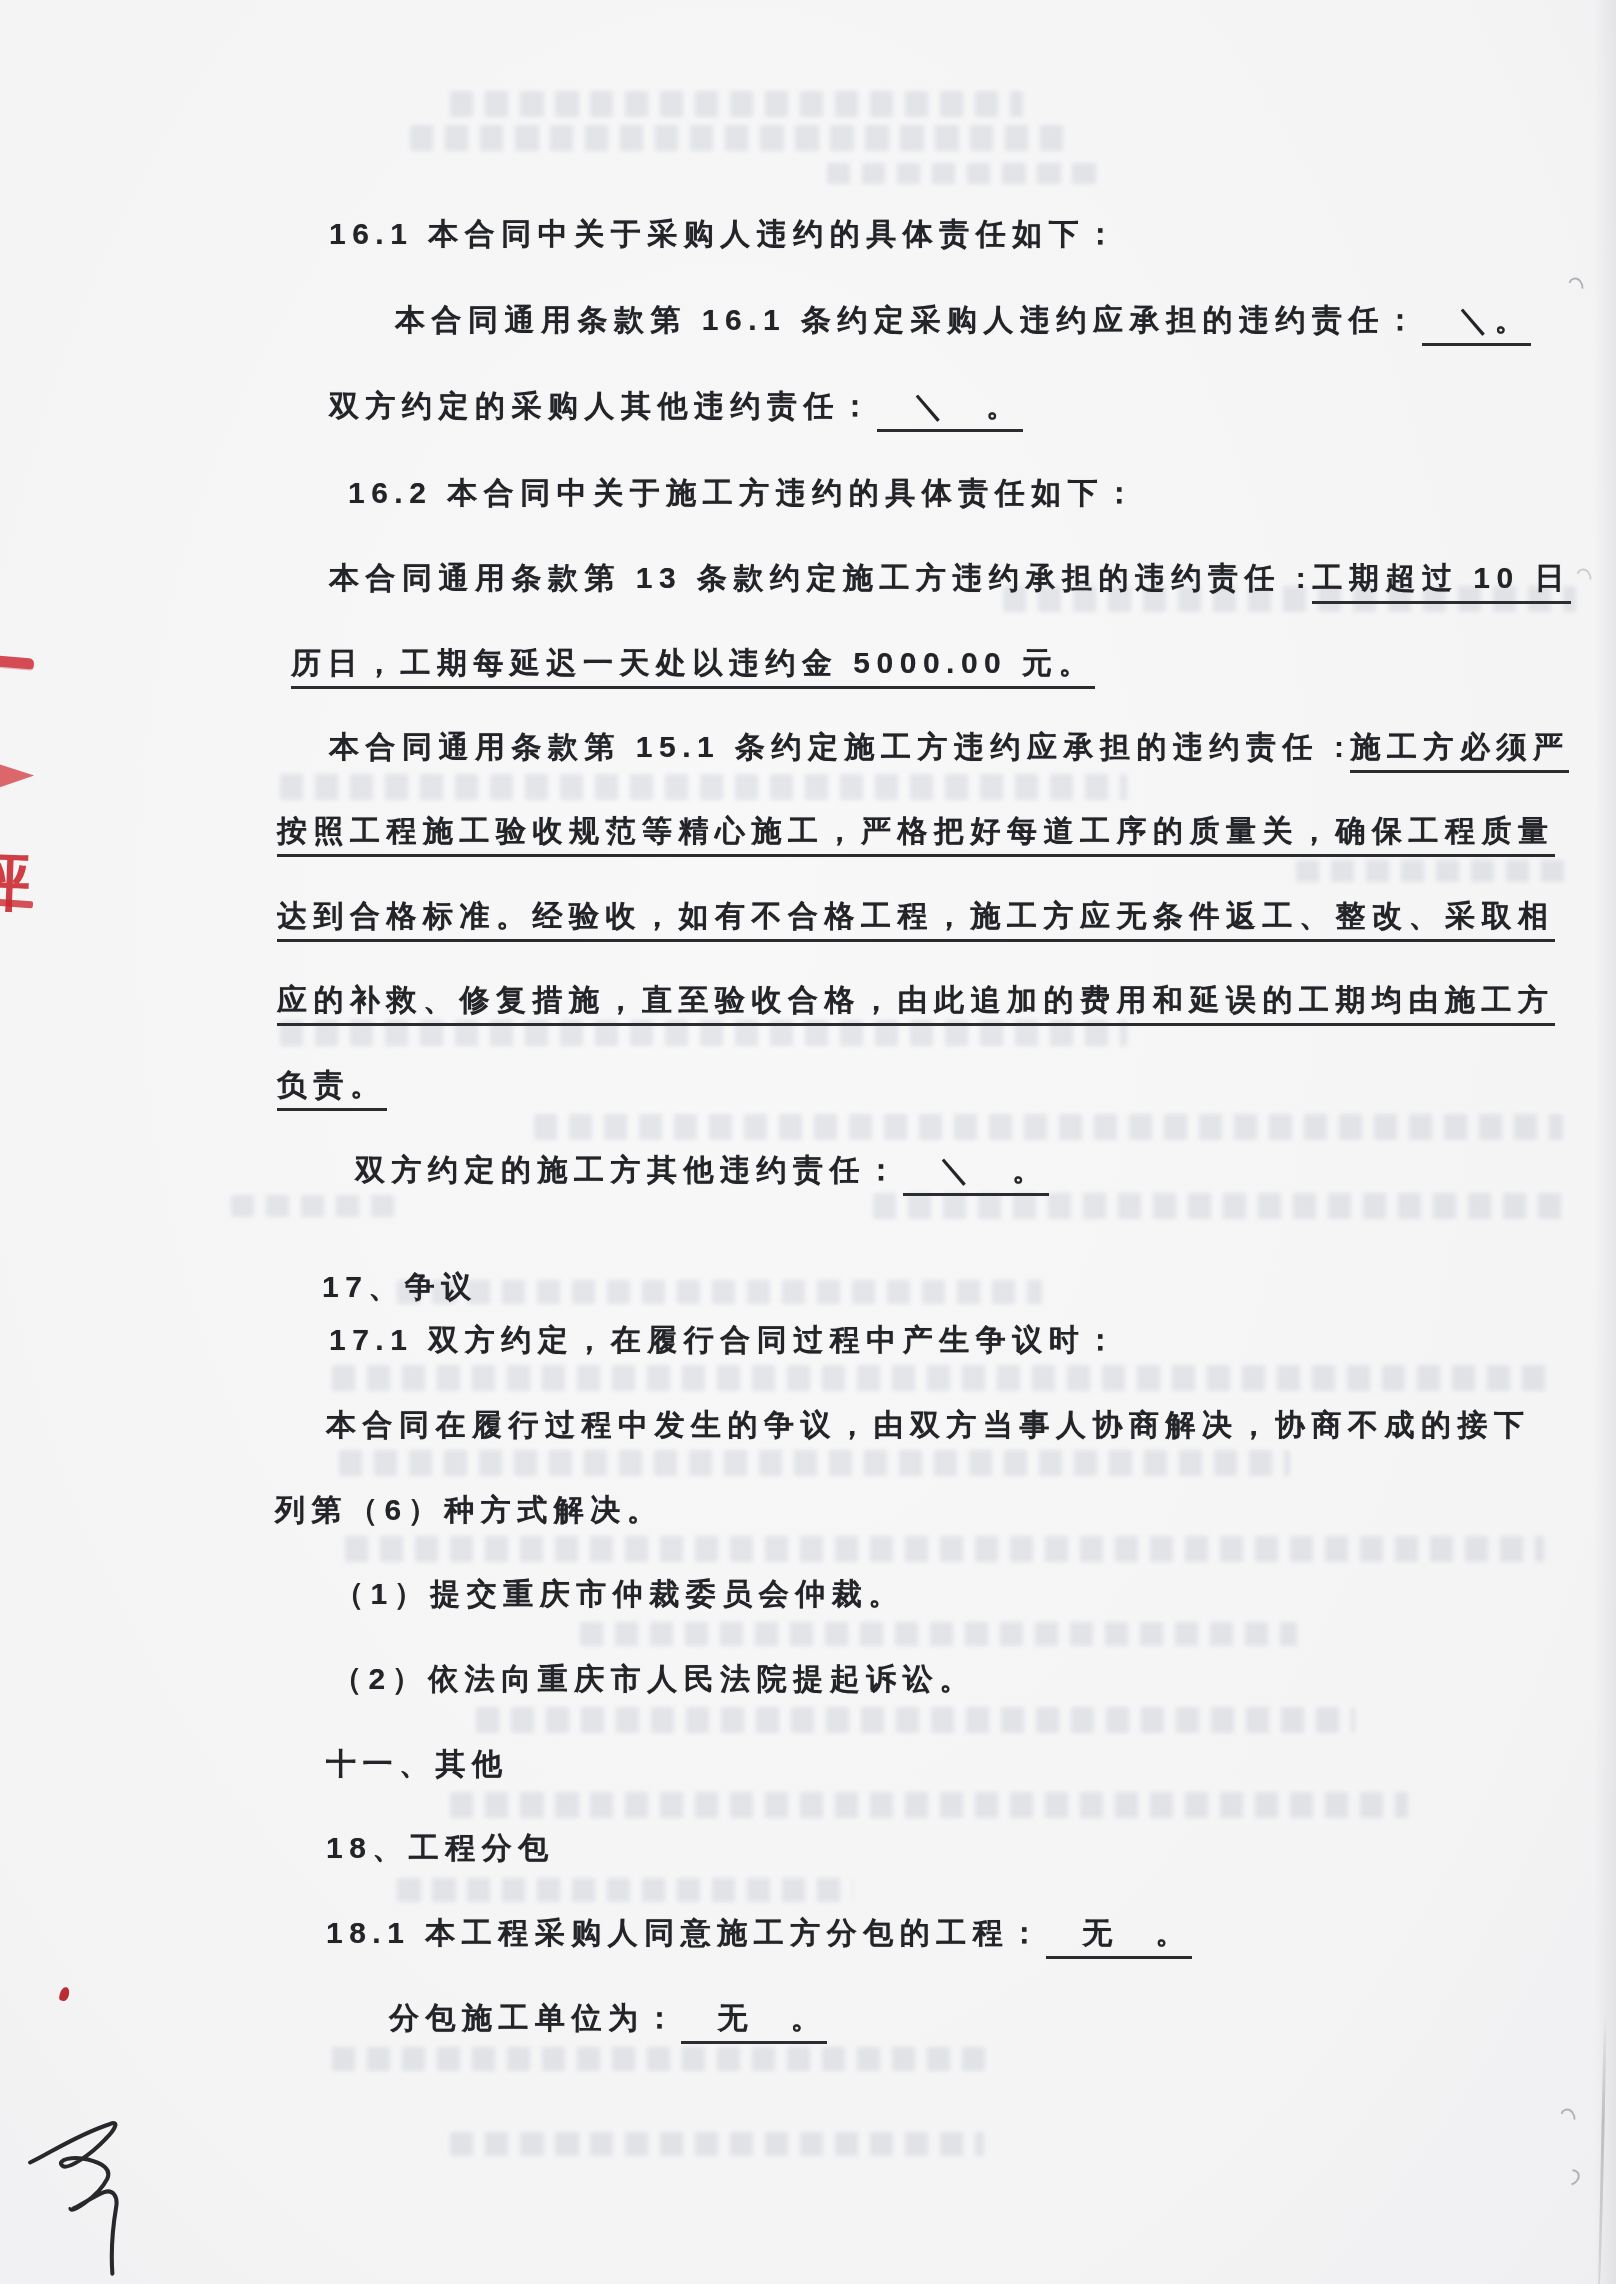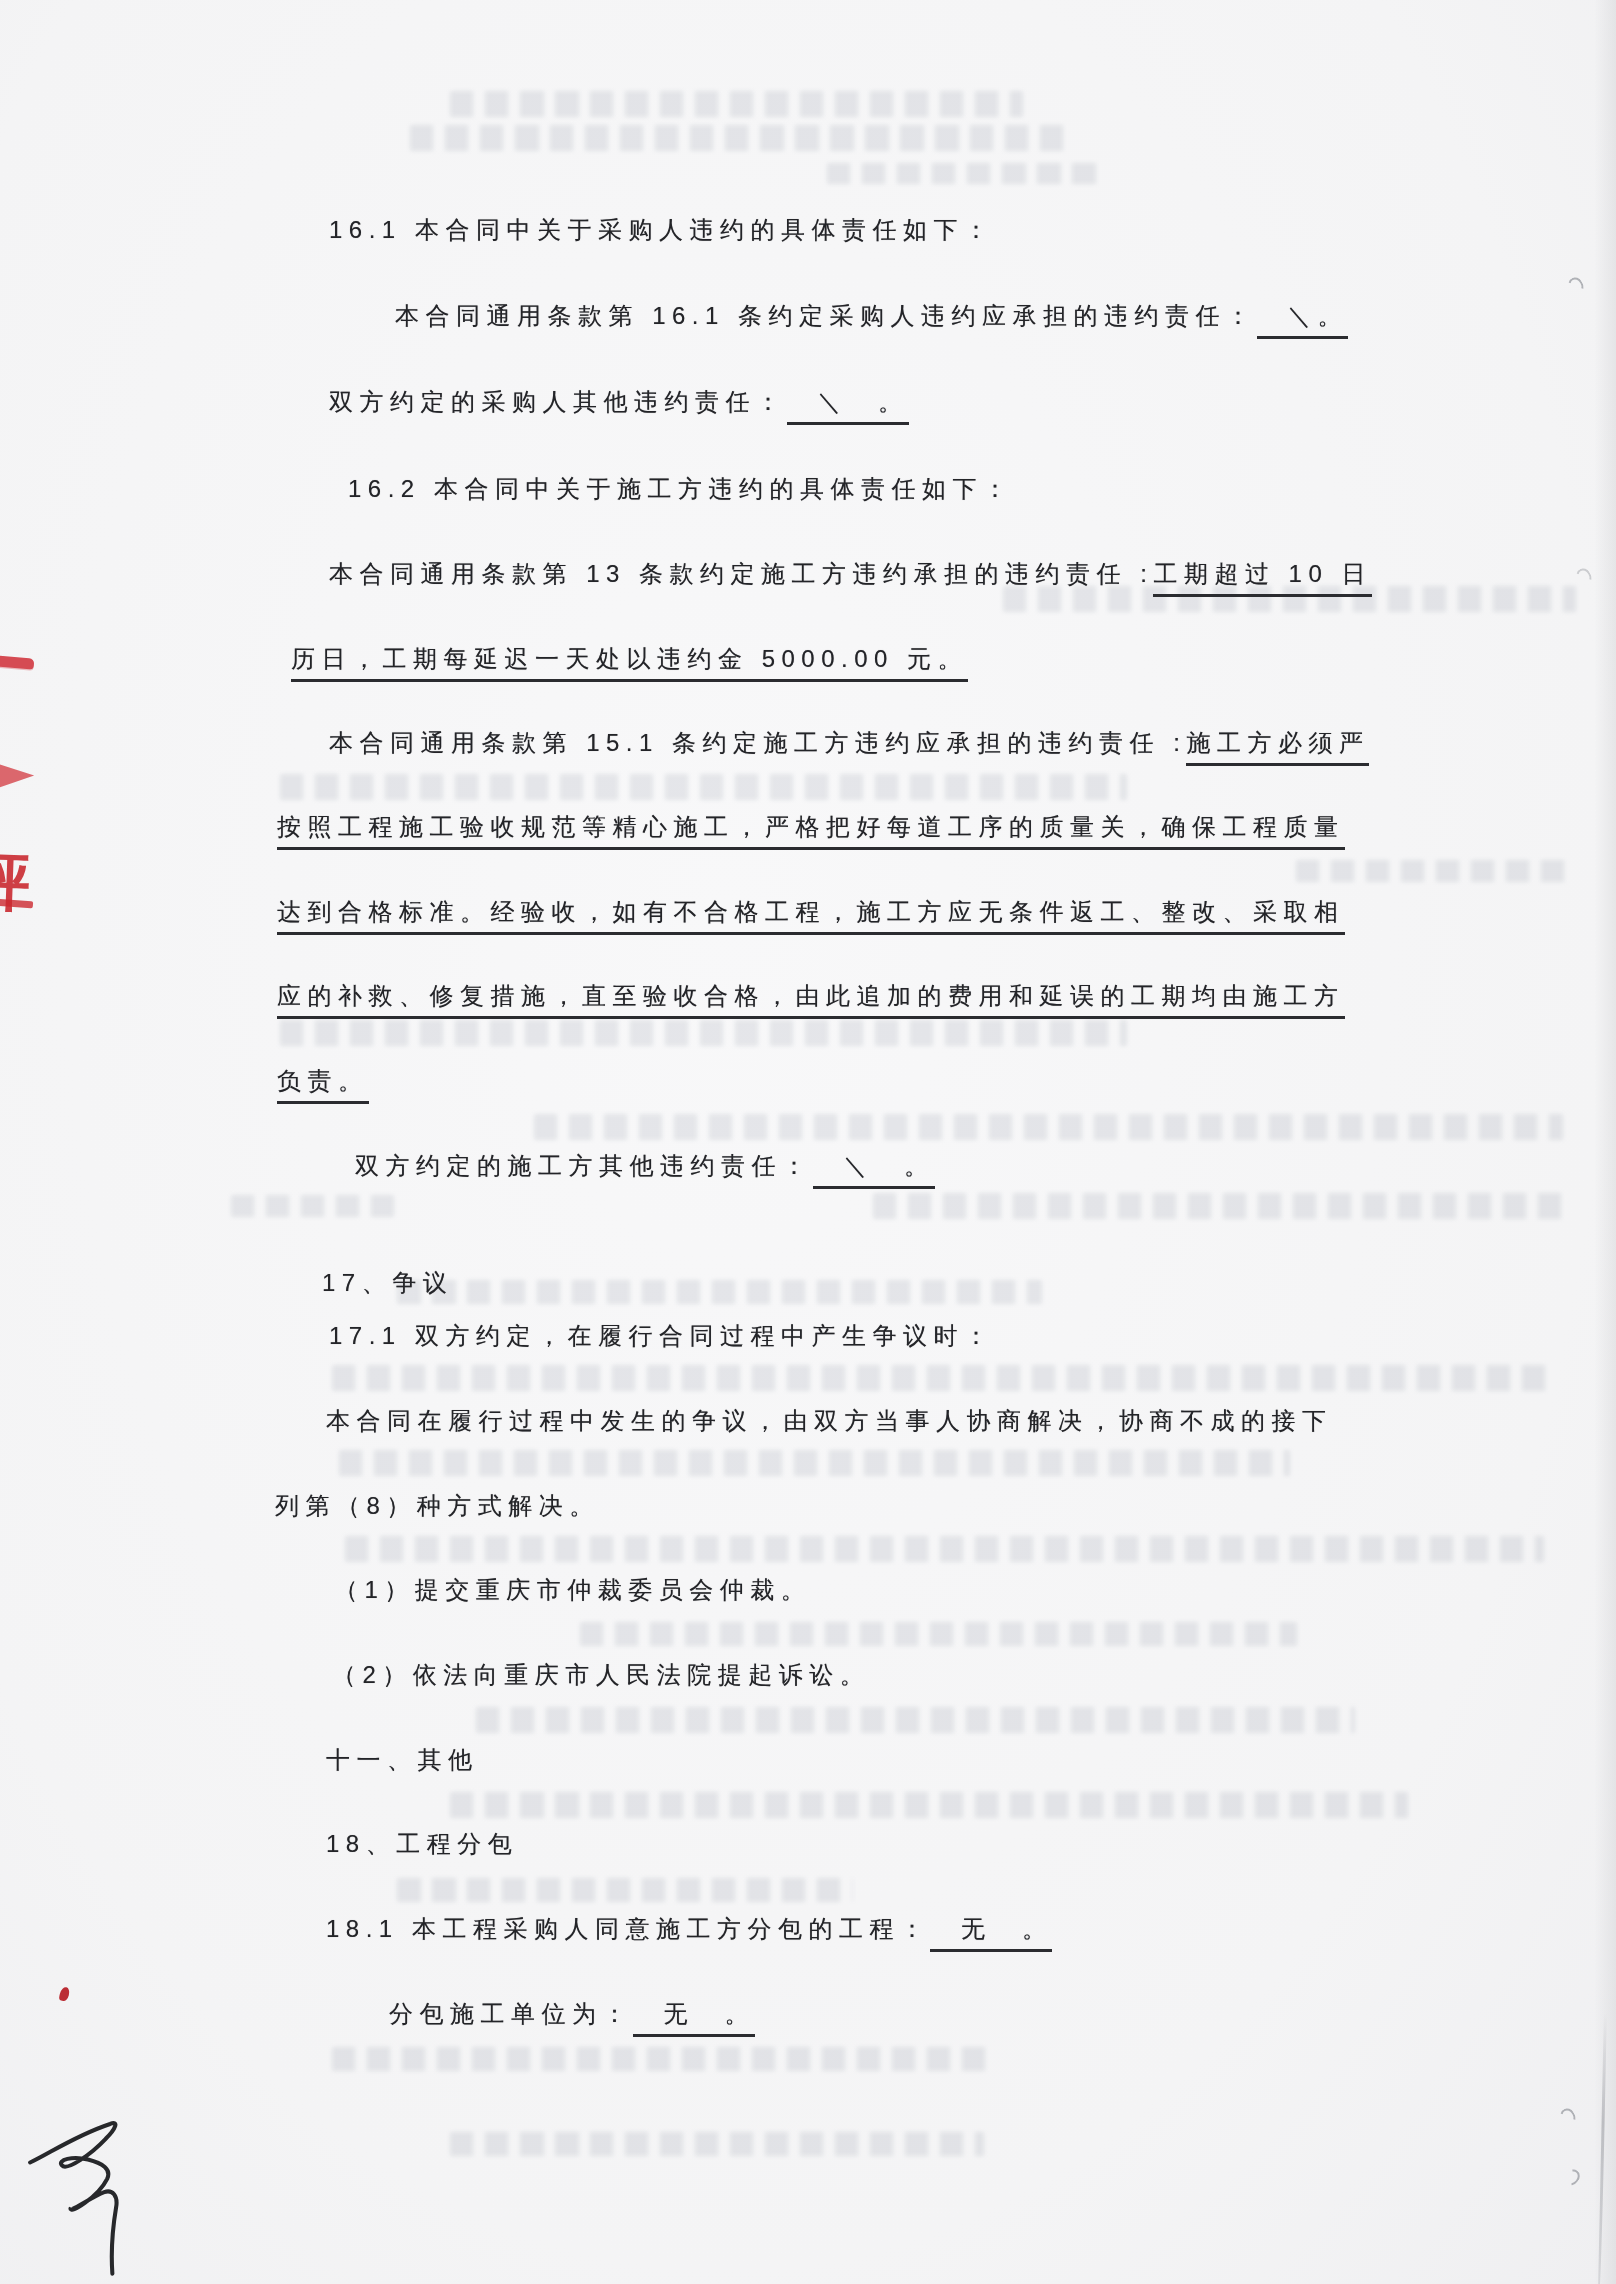--- a/index.html
+++ b/index.html
@@ -7,23 +7,23 @@
     position:relative;
     width:1616px;height:2284px;
     margin:0 auto;
     background:#f5f5f6;
     background-image:radial-gradient(ellipse at 45% 40%, #f8f8f9 0%, #f4f4f5 70%, #efeff1 100%);
     overflow:hidden;
     font-family:"Liberation Sans","DejaVu Sans",sans-serif;
   }
   .line{
     position:absolute;
-    font-size:24px;
+    font-size:30px;
     line-height:1.25;
-    font-weight:400;
+    font-weight:700;
     color:#232428;
     letter-spacing:6.5px;
     white-space:nowrap;
     text-shadow:0 0 0.7px rgba(20,20,25,.45);
   }
   .u{
     border-bottom:3.3px solid #2b2c30;
     padding-bottom:6.5px;
   }
   .t:empty{display:none;}
@@ -127,21 +127,21 @@
   <div class="line" style="left:277px;top:1066px;"><span class="u">负责。</span></div>
 
   <div class="line" style="left:355px;top:1151px;"><span class="t">双方约定的施工方其他违约责任：</span><span class="u">　＼　。</span></div>
 
   <div class="line" style="left:322px;top:1268px;"><span class="t">17、争议</span></div>
 
   <div class="line" style="left:329px;top:1321px;"><span class="t">17.1 双方约定，在履行合同过程中产生争议时：</span></div>
 
   <div class="line" style="left:326px;top:1406px;"><span class="t">本合同在履行过程中发生的争议，由双方当事人协商解决，协商不成的接下</span></div>
 
-  <div class="line" style="left:275px;top:1491px;"><span class="t">列第（8）种方式解决。</span></div>
+  <div class="line" style="left:275px;top:1491px;"><span class="t">列第（6）种方式解决。</span></div>
 
   <div class="line" style="left:334px;top:1575px;"><span class="t">（1）提交重庆市仲裁委员会仲裁。</span></div>
 
   <div class="line" style="left:332px;top:1660px;"><span class="t">（2）依法向重庆市人民法院提起诉讼。</span></div>
 
   <div class="line" style="left:326px;top:1745px;"><span class="t">十一、其他</span></div>
 
   <div class="line" style="left:326px;top:1829px;"><span class="t">18、工程分包</span></div>
 
   <div class="line" style="left:326px;top:1914px;"><span class="t">18.1 本工程采购人同意施工方分包的工程：</span><span class="u">　无　。</span></div>

